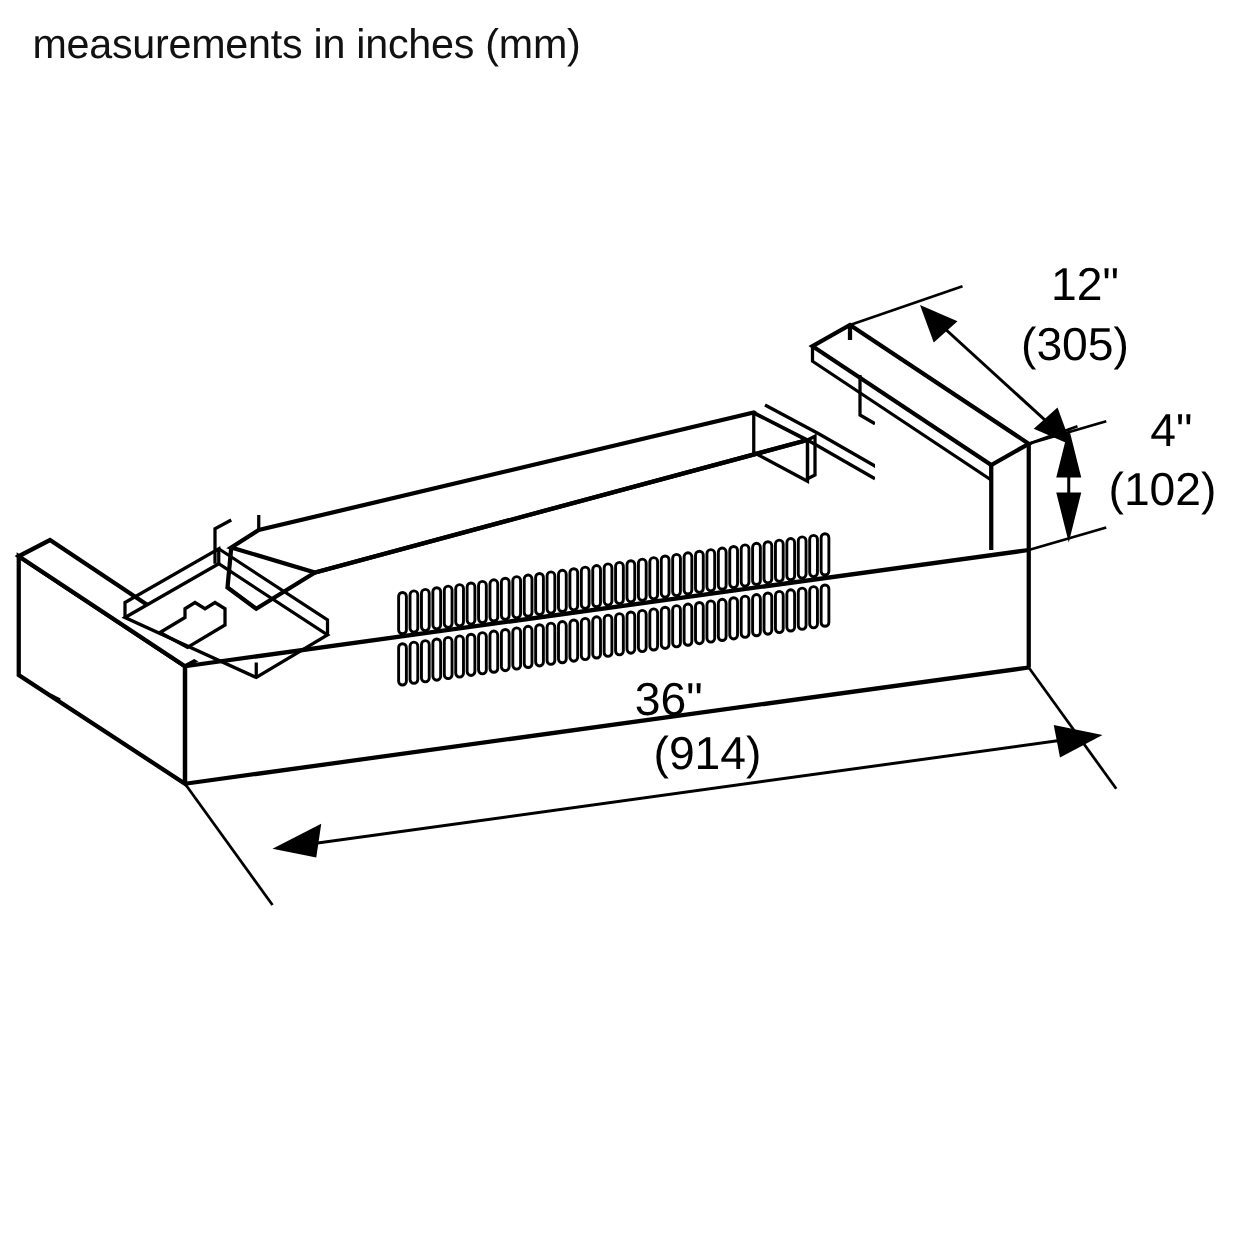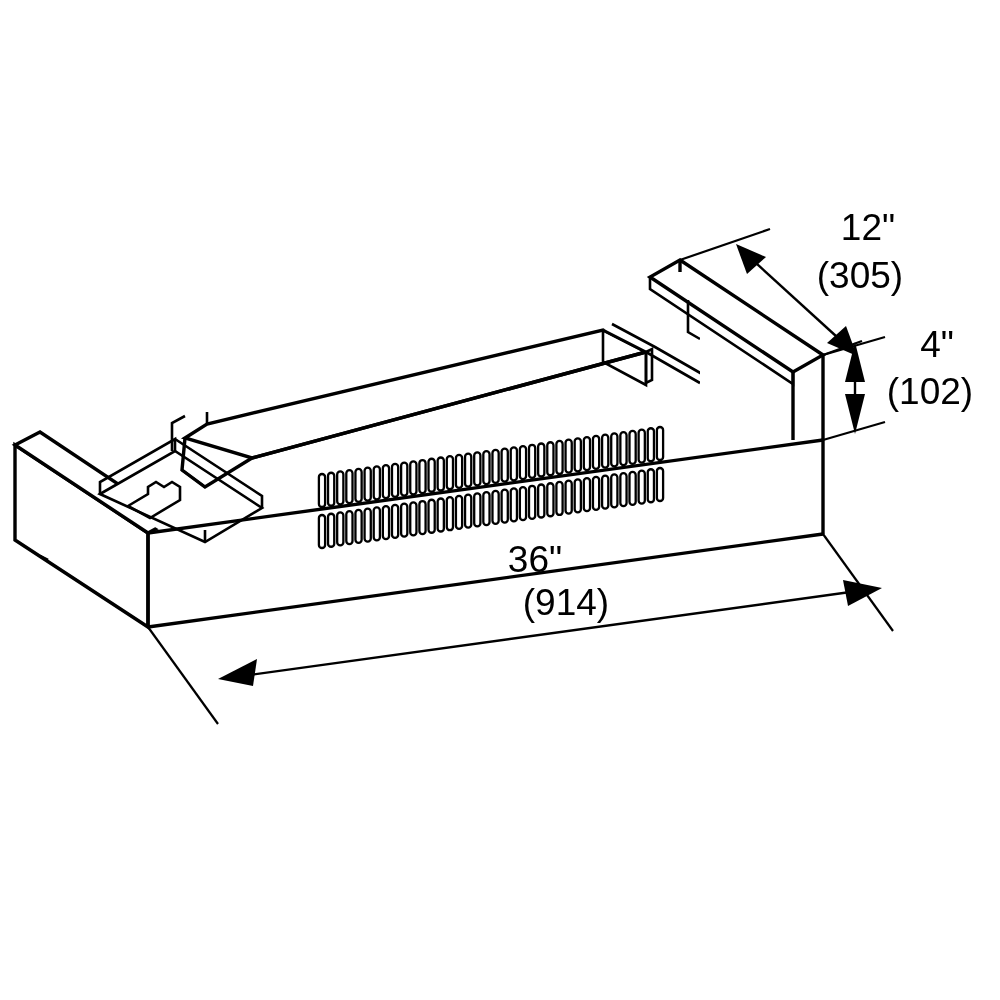--- a/index.html
+++ b/index.html
@@ -82,20 +82,21 @@
   .face-fill {
     fill: #ffffff;
     stroke: none;
   }
 </style>
 </head>
 <body>
 
 <div id="drawing-root">
 
+  <div id="caption">measurements in inches (mm)</div>
 
   <svg id="figure" viewBox="0 0 1000 1000">
 
     <g>
 
       <polygon class="face-fill" points="15,445 148,627 823,440 823,355 680,260 646,293 215,524 148,485"></polygon>
 
       <g>
 
         <polygon class="face-fill" points="15,445 15,540 148,627 148,533"></polygon>

